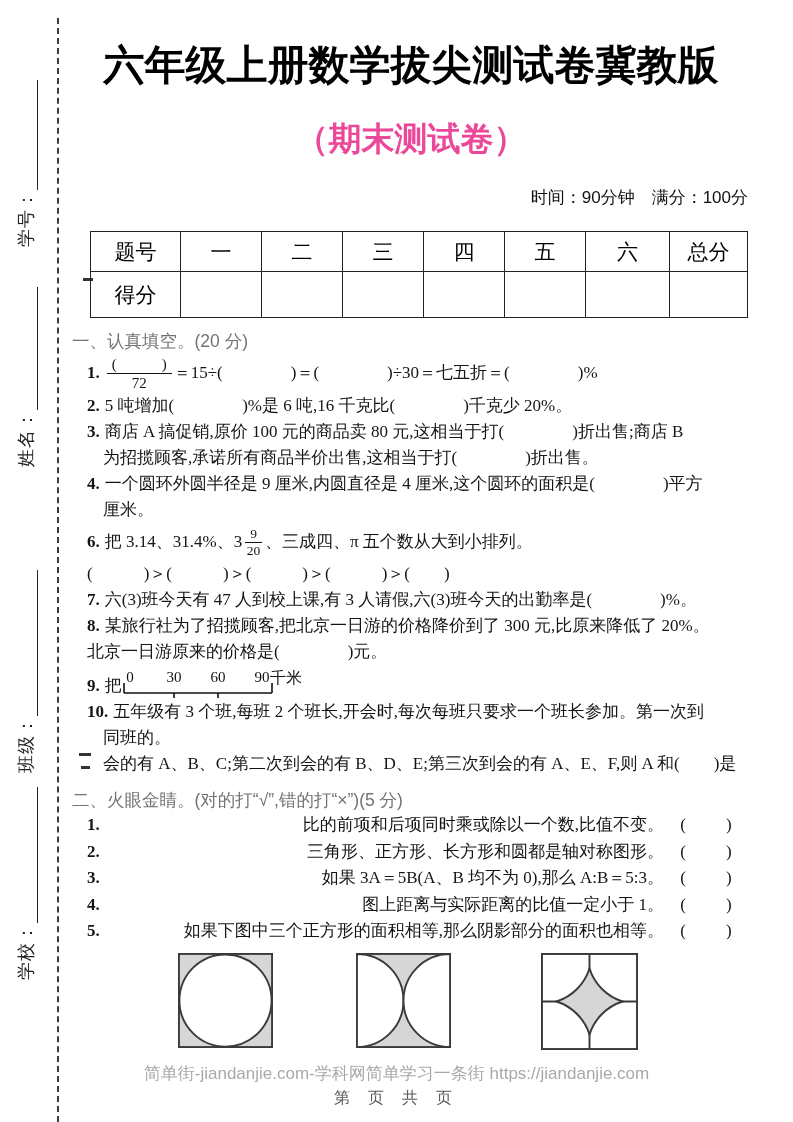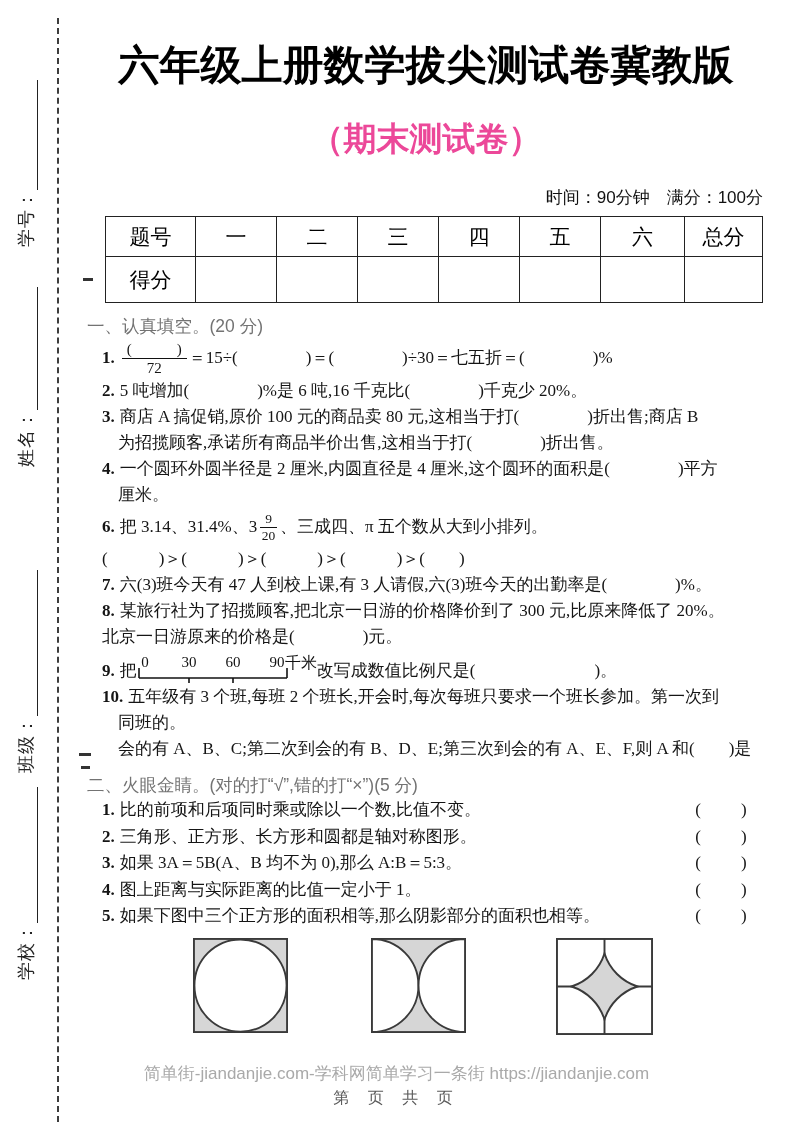--- a/index.html
+++ b/index.html
@@ -20,39 +20,39 @@
   .sidebar-field {
     position:absolute; left:14px; height:24px;
     display:flex; align-items:flex-end;
     transform:rotate(-90deg); transform-origin:0 0;
     font-size:18px; color:#222; letter-spacing:1px;
     font-family:"Liberation Serif","DejaVu Serif",serif;
     white-space:nowrap;
   }
   .sidebar-field .blank-line { flex:1; border-bottom:1.5px solid #222; height:100%; }
   
-  .main { position:absolute; left:87px; top:0; width:678px; }
+  .main { position:absolute; left:72px; top:0; width:678px; }
   .page-title {
     margin-top:38px; text-align:center;
     font-family:"Liberation Sans","DejaVu Sans",sans-serif;
     font-weight:bold; font-size:41px; letter-spacing:0px; color:#000;
   }
   .page-subtitle {
     margin-top:24px; text-align:center;
     font-family:"Liberation Sans","DejaVu Sans",sans-serif;
     font-weight:bold; font-size:33px; color:#ec4899;
   }
   .exam-meta {
     margin-top:24px; text-align:right;
     font-family:"Liberation Sans","DejaVu Sans",sans-serif;
     font-size:17px; color:#111; padding-right:2px;
   }
   
   table.score-table {
-    margin-top:7px; margin-left:18px;
+    margin-top:22px; margin-left:18px;
     border-collapse:collapse; table-layout:fixed; width:657px;
   }
   .score-table td {
     border:1.6px solid #222; text-align:center; vertical-align:middle;
     font-size:21px; color:#000; font-family:"Liberation Serif","DejaVu Serif",serif;
   }
   .score-table tr.r1 td { height:40px; }
   .score-table tr.r2 td { height:46px; }
   
   .section-heading {
@@ -69,35 +69,35 @@
     vertical-align:middle; line-height:1.2; font-size:15px; margin:0 2px;
   }
   .frac .fn { border-bottom:1.5px solid #111; padding:0 5px; }
   .frac.small { font-size:13.5px; line-height:1.15; margin:0 3px; }
   .q1-row { display:flex; align-items:center; height:40px; }
   .q6-row1 { display:flex; align-items:center; height:38px; }
   .q9-row { display:flex; align-items:flex-end; height:34px; }
   .ruler-svg { vertical-align:-9px; }
   
   .tf-row { display:flex; padding-left:15px; line-height:26.5px; font-size:17px; }
-  .tf-row .tf-text { flex:1; }
+  .tf-row .tf-text { flex:1;text-align:right; }
   .tf-row .tf-bracket { width:86px; text-align:center; letter-spacing:2px; }
   
   .figures-row { display:flex; margin-top:8px; margin-left:106px; align-items:flex-start; }
   .fig { display:block; }
   .fig + .fig { margin-left:0; }
   
   .footer-watermark {
     position:absolute; left:0; right:0; top:1062px; text-align:center;
     font-family:"Liberation Sans","DejaVu Sans",sans-serif;
     font-size:17px; color:#a9a9a9;
   }
   .footer-page {
     position:absolute; left:0; right:0; top:1088px; text-align:center;
-    font-family:Liberation Sans, sans-serif;
+    font-family:Liberation Serif, serif;
     font-size:16px; color:#5a5a5a; letter-spacing:7px;
   }
 </style>
 </head>
 <body>
 
 <div class="cut-line"></div>
 <div class="fold-mark" style="left:83px; top:278px; width:10px; height:2.5px;"></div>
 <div class="fold-mark" style="left:79px; top:753px; width:12px; height:2.5px;"></div>
 <div class="fold-mark" style="left:81px; top:766px; width:9px; height:2.5px;"></div>
@@ -176,21 +176,21 @@
     <div class="q-line">
       <span class="q-num">2.</span><span>5 吨增加(　　　　)%是 6 吨,16 千克比(　　　　)千克少 20%。</span>
     </div>
 
     <div class="q-line">
       <span class="q-num">3.</span><span>商店 A 搞促销,原价 100 元的商品卖 80 元,这相当于打(　　　　)折出售;商店 B</span>
     </div>
     <div class="q-line cont">为招揽顾客,承诺所有商品半价出售,这相当于打(　　　　)折出售。</div>
 
     <div class="q-line">
-      <span class="q-num">4.</span><span>一个圆环外圆半径是 2 厘米,内圆直径是 4 厘米,这个圆环的面积是(　　　　)平方</span>
+      <span class="q-num">4.</span><span>一个圆环外圆半径是 9 厘米,内圆直径是 4 厘米,这个圆环的面积是(　　　　)平方</span>
     </div>
     <div class="q-line cont">厘米。</div>
 
 
     <div class="q-line q6-row1">
       <span class="q-num">6.</span>
       <span>把 3.14、31.4%、3</span>
       <span class="frac small">
         <span class="fn">9</span>
         <span>20</span>
@@ -220,21 +220,20 @@
           <text x="148" y="14" font-size="16">千米</text>
         </g>
         <g stroke="#111" stroke-width="1.6">
           <line x1="2" y1="24" x2="150" y2="24"></line>
           <line x1="2" y1="24" x2="2" y2="14"></line>
           <line x1="150" y1="24" x2="150" y2="14"></line>
           <line x1="52" y1="24" x2="52" y2="29"></line>
           <line x1="96" y1="24" x2="96" y2="29"></line>
         </g>
       </svg>
-      <span>改写成数值比例尺是(　　　　　　　)。</span>
     </div>
 
     <div class="q-line">
       <span class="q-num">10.</span><span>五年级有 3 个班,每班 2 个班长,开会时,每次每班只要求一个班长参加。第一次到</span>
     </div>
     <div class="q-line cont">同班的。</div>
     <div class="q-line cont">会的有 A、B、C;第二次到会的有 B、D、E;第三次到会的有 A、E、F,则 A 和(　　)是</div>
 
   </div>
 

